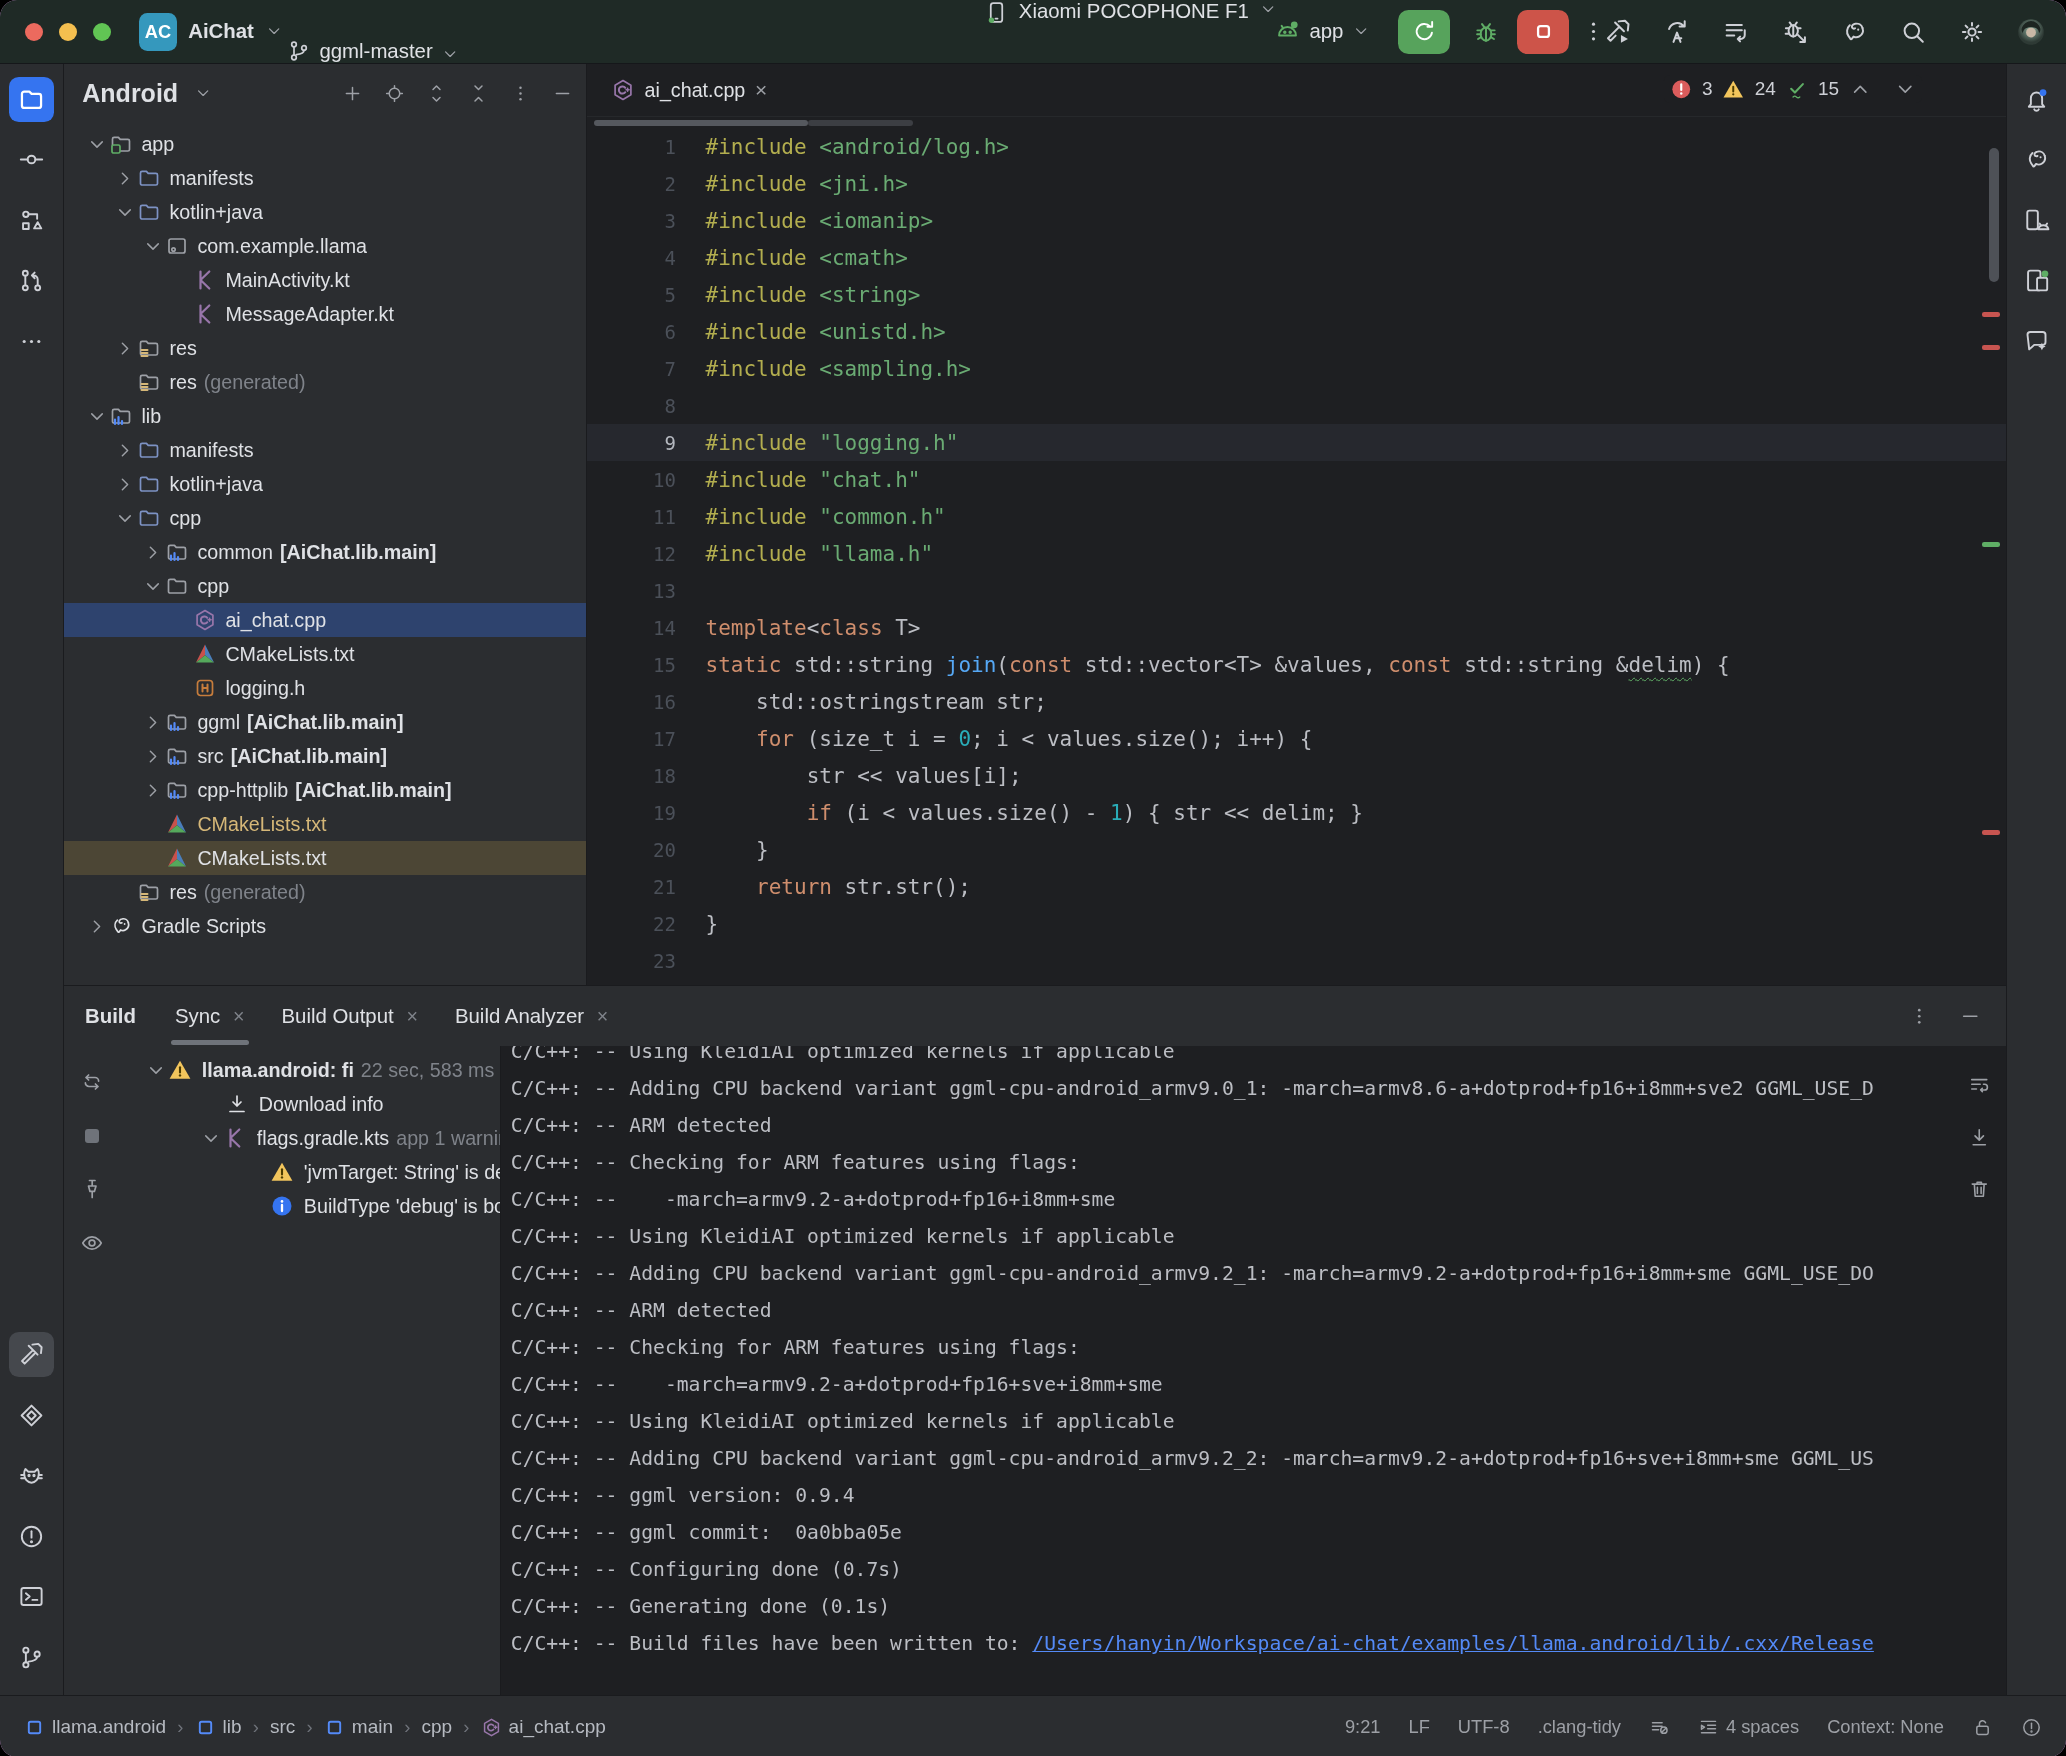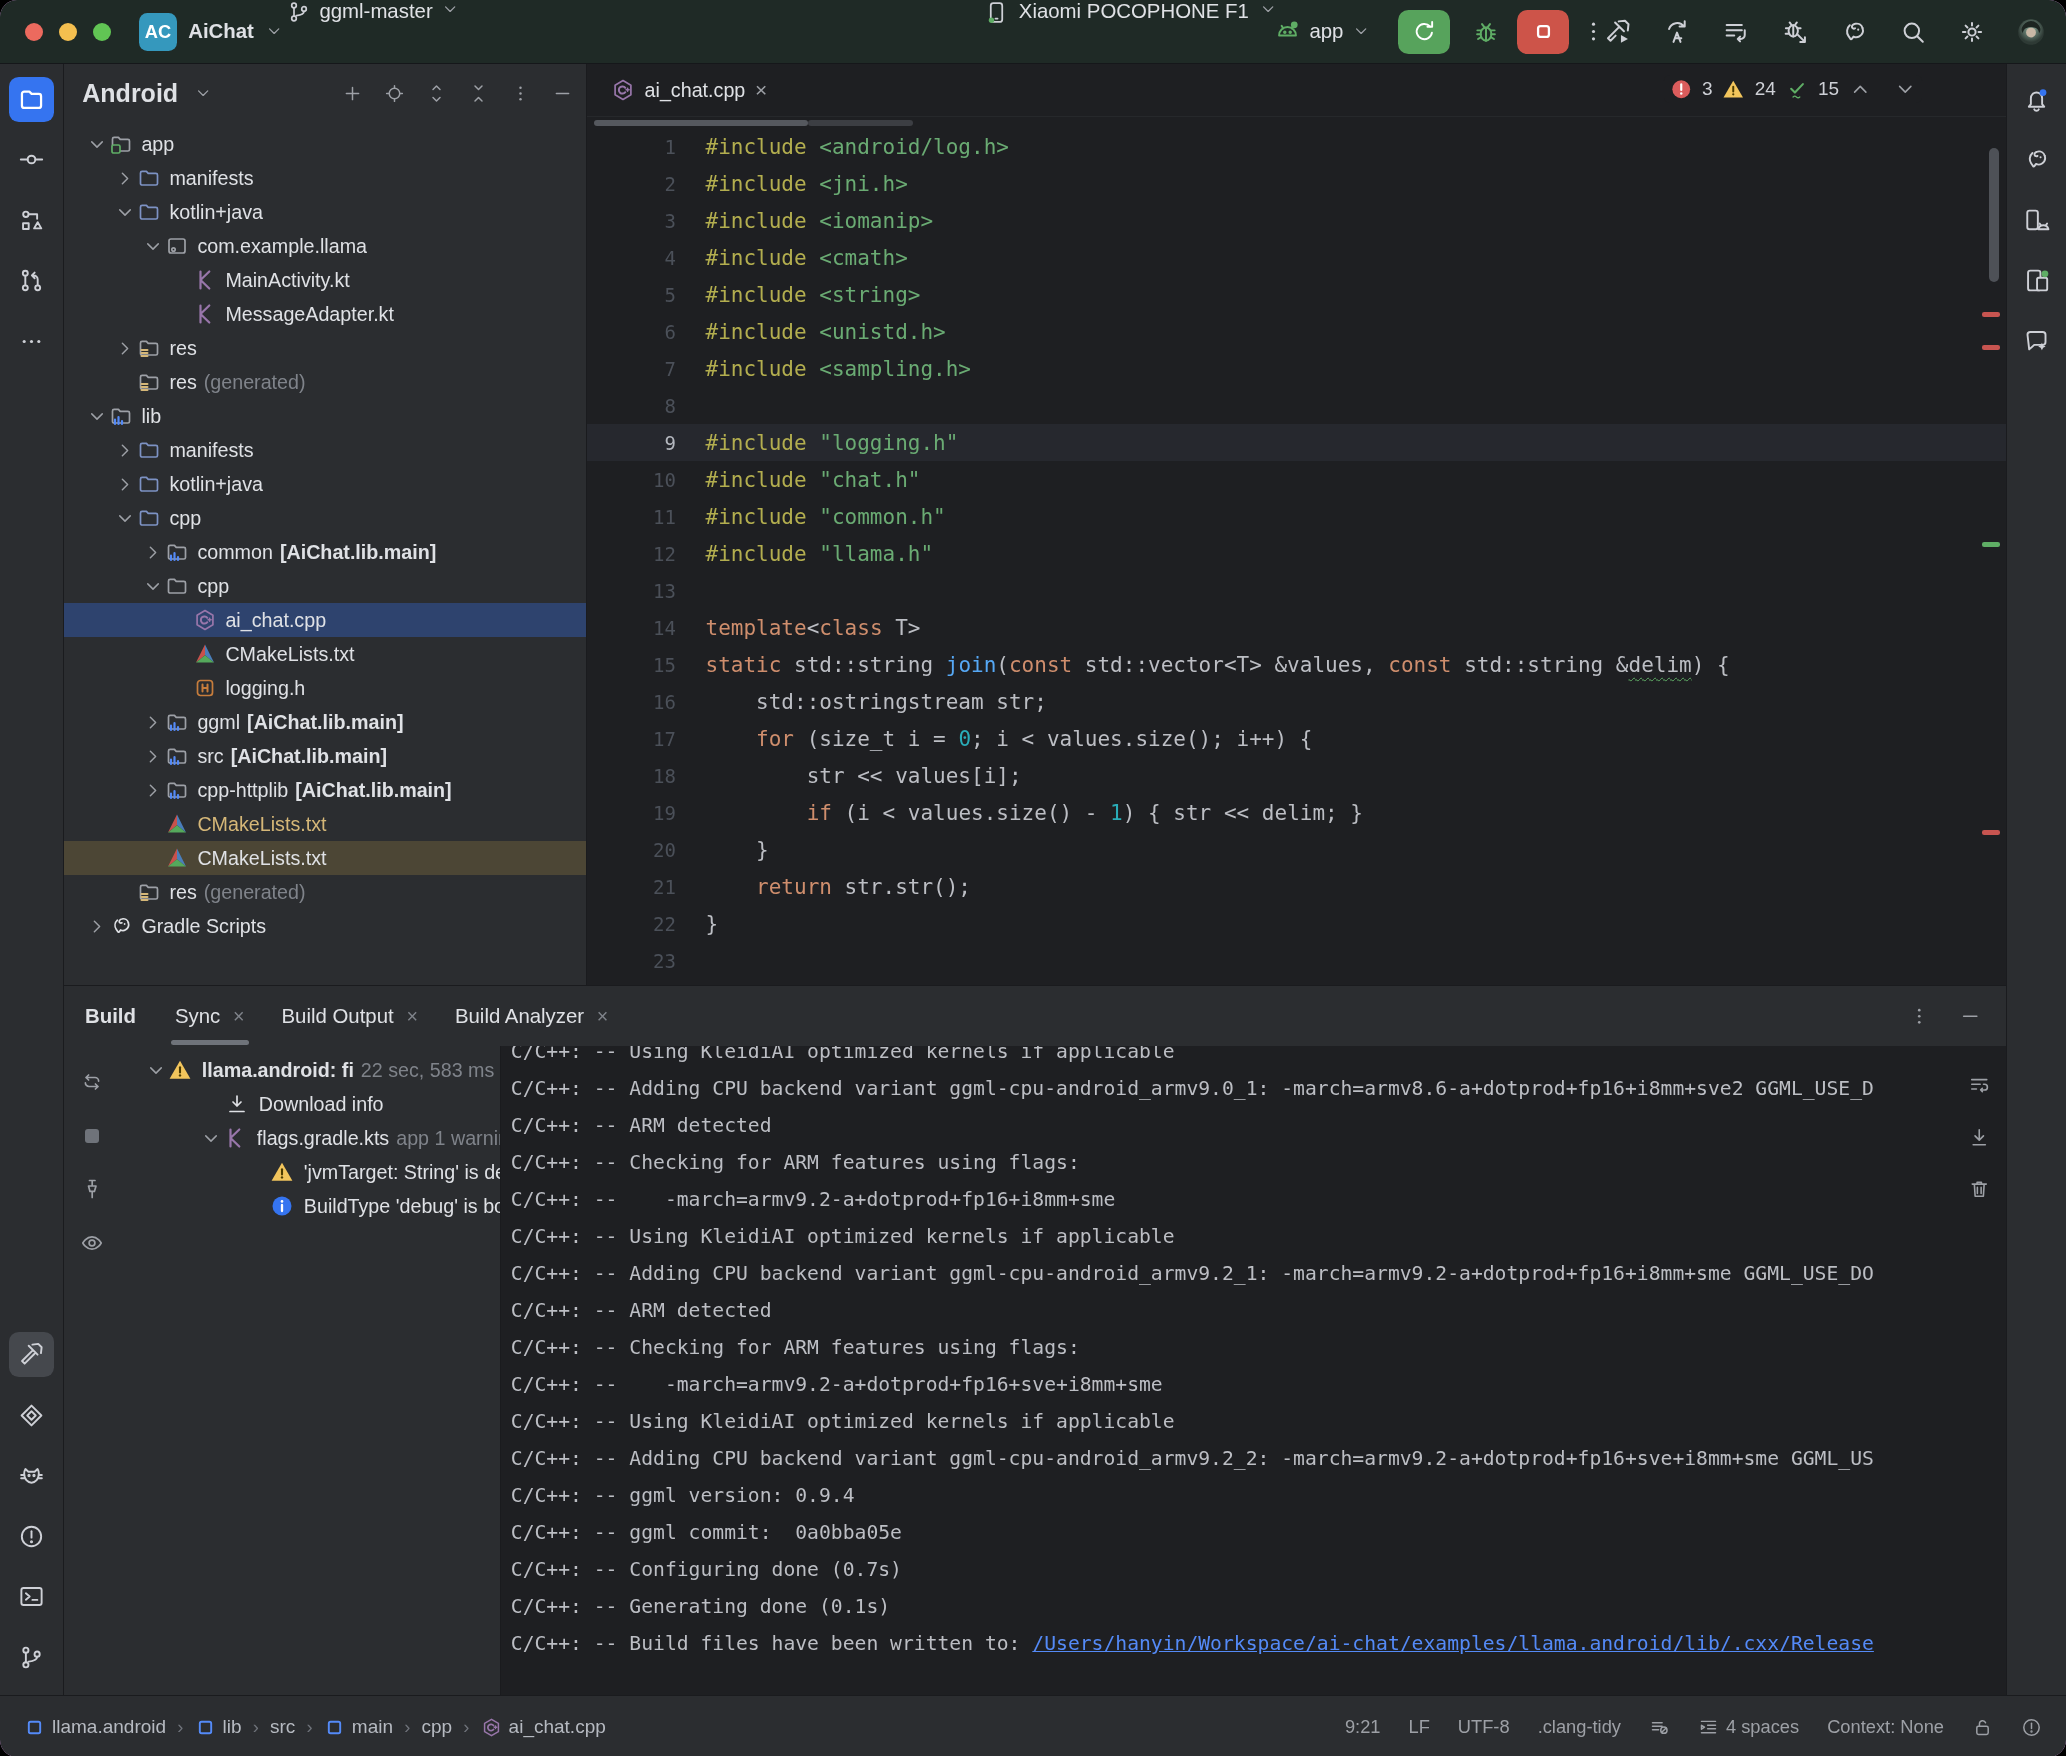--- a/index.html
+++ b/index.html
@@ -10,21 +10,21 @@
   
   .titlebar{position:relative;height:63px;background:#1f2a26;border-bottom:0.7px solid #15171a;}
   .traffic{position:absolute;left:25px;top:22.5px;display:flex;gap:15.5px;}
   .traffic span{width:18.3px;height:18.3px;border-radius:50%;}
   .t-red{background:#ec6a5e;} .t-yellow{background:#f4bf4f;} .t-green{background:#61c554;}
   .proj-group{position:absolute;left:139px;top:0;height:63px;display:flex;align-items:center;gap:11.2px;}
   .ac-badge{width:38px;height:38px;border-radius:8.4px;background:#3598bd;color:#fff;font-weight:bold;font-size:18.3px;display:flex;align-items:center;justify-content:center;}
   .tb-label{color:#dfe1e5;font-size:20.4px;font-weight:600;}
   .tb-label.normal{font-weight:400;}
   .chev-sm{width:18.3px;height:18.3px;color:#9da0a6;}
-  .branch-group{position:absolute;left:287px;top:0;height:63px;display:flex;align-items:flex-start;gap:8.4px;color:#ced0d6;}
+  .branch-group{position:absolute;left:287px;top:0;height:63px;display:flex;align-items:flex-end;gap:8.4px;color:#ced0d6;}
   .device-group{position:absolute;left:984px;top:0;height:63px;display:flex;align-items:flex-start;gap:9.8px;}
   .runcfg-group{position:absolute;left:1274px;top:0;height:63px;display:flex;align-items:center;gap:8.4px;}
   .run-btn{position:absolute;left:1398px;top:9.8px;width:52px;height:44px;border-radius:10.5px;background:#57a35c;border:none;display:flex;align-items:center;justify-content:center;cursor:pointer;}
   .dbg-btn{position:absolute;left:1464px;top:9.8px;width:44px;height:44px;display:flex;align-items:center;justify-content:center;background:none;border:none;}
   .stop-btn{position:absolute;left:1517px;top:9.8px;width:52px;height:44px;border-radius:10.5px;background:#cd5449;border:none;display:flex;align-items:center;justify-content:center;cursor:pointer;}
   .kebab-tb{position:absolute;left:1580px;top:18.3px;width:27px;height:27px;color:#ced0d6;}
   .tb-right{position:absolute;right:21px;top:0;height:63px;display:flex;align-items:center;gap:31px;}
   .tb-right .ic{width:28px;height:28px;color:#ced0d6;cursor:pointer;}
   
   .main{display:flex;height:1631px;}

